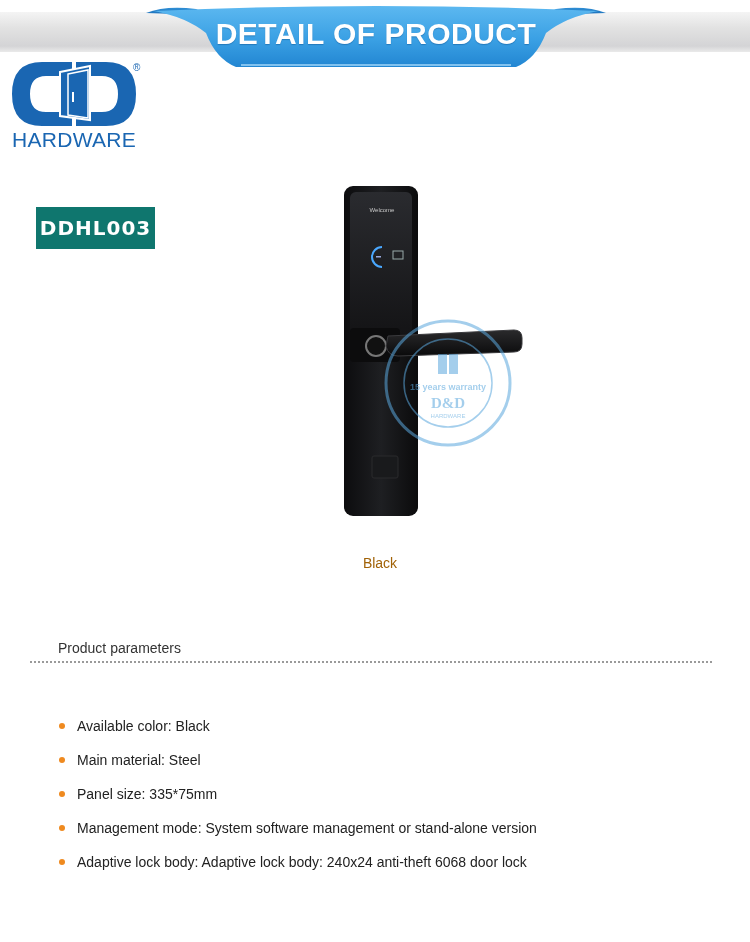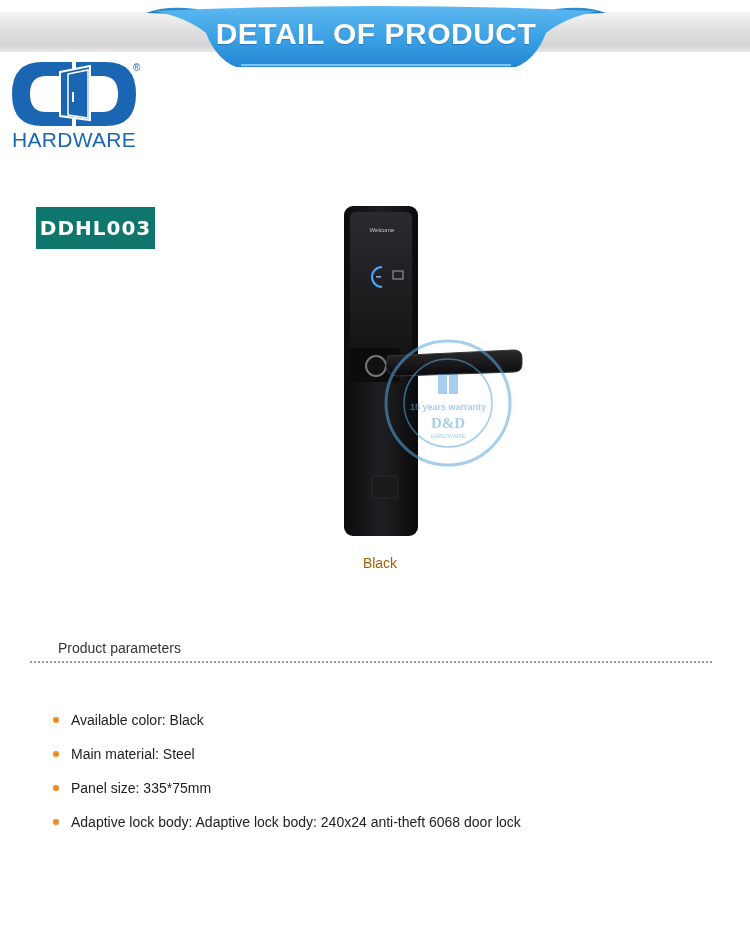--- a/index.html
+++ b/index.html
@@ -20,29 +20,29 @@
     color: #1a66b2; font-size: 21px; letter-spacing: 0.3px; }
   .reg { position: absolute; left: 121px; top: 0px; color: #1a66b2; font-size: 10px; }
 
   
   .model { position: absolute; left: 36px; top: 207px; width: 119px; height: 42px;
     background: #0f766e; color: #ffffff; font-weight: bold; font-size: 20px;
     letter-spacing: 1px; line-height: 42px; text-align: center;
     font-family: "DejaVu Sans", sans-serif; }
 
   
-  .product { position: absolute; left: 330px; top: 198px; width: 200px; height: 350px; }
+  .product { position: absolute; left: 330px; top: 178px; width: 200px; height: 350px; }
   .caption { position: absolute; left: 330px; top: 555px; width: 100px; text-align: center;
     font-size: 14px; color: #a16207; }
 
   
   .params-title { position: absolute; left: 58px; top: 640px; font-size: 14px; color: #333; }
   .dots { position: absolute; left: 30px; top: 661px; width: 682px; height: 0;
     border-top: 2px dotted #9a9a9a; }
-  .list { position: absolute; left: 40px; top: 700px; margin: 10px; padding: 0; list-style: none; }
+  .list { position: absolute; left: 40px; top: 700px; margin: 16px; padding: 0; list-style: none; }
   .list li { position: relative; height: 34px; padding-left: 21px; font-size: 14px;
     color: #222; line-height: 20px; white-space: nowrap; }
   .bullet { position: absolute; left: 3px; top: 7px; width: 6px; height: 6px;
     border-radius: 50%; background: #ef8a1f; }
 </style>
 </head>
 <body>
 
 <div class="bar"></div>
 <div class="ribbon-wrap">
@@ -130,14 +130,15 @@
   </svg>
 </div>
 <div class="caption">Black</div>
 
 <div class="params-title">Product parameters</div>
 <div class="dots"></div>
 <ul class="list">
   <li><span class="bullet"></span><span>Available color: Black</span></li>
   <li><span class="bullet"></span><span>Main material: Steel</span></li>
   <li><span class="bullet"></span><span>Panel size: 335*75mm</span></li>
+  <li><span class="bullet"></span><span>Management mode: System software management or stand-alone version</span></li>
   <li><span class="bullet"></span><span>Adaptive lock body: Adaptive lock body: 240x24 anti-theft 6068 door lock</span></li>
 </ul>
 
 </body></html>

